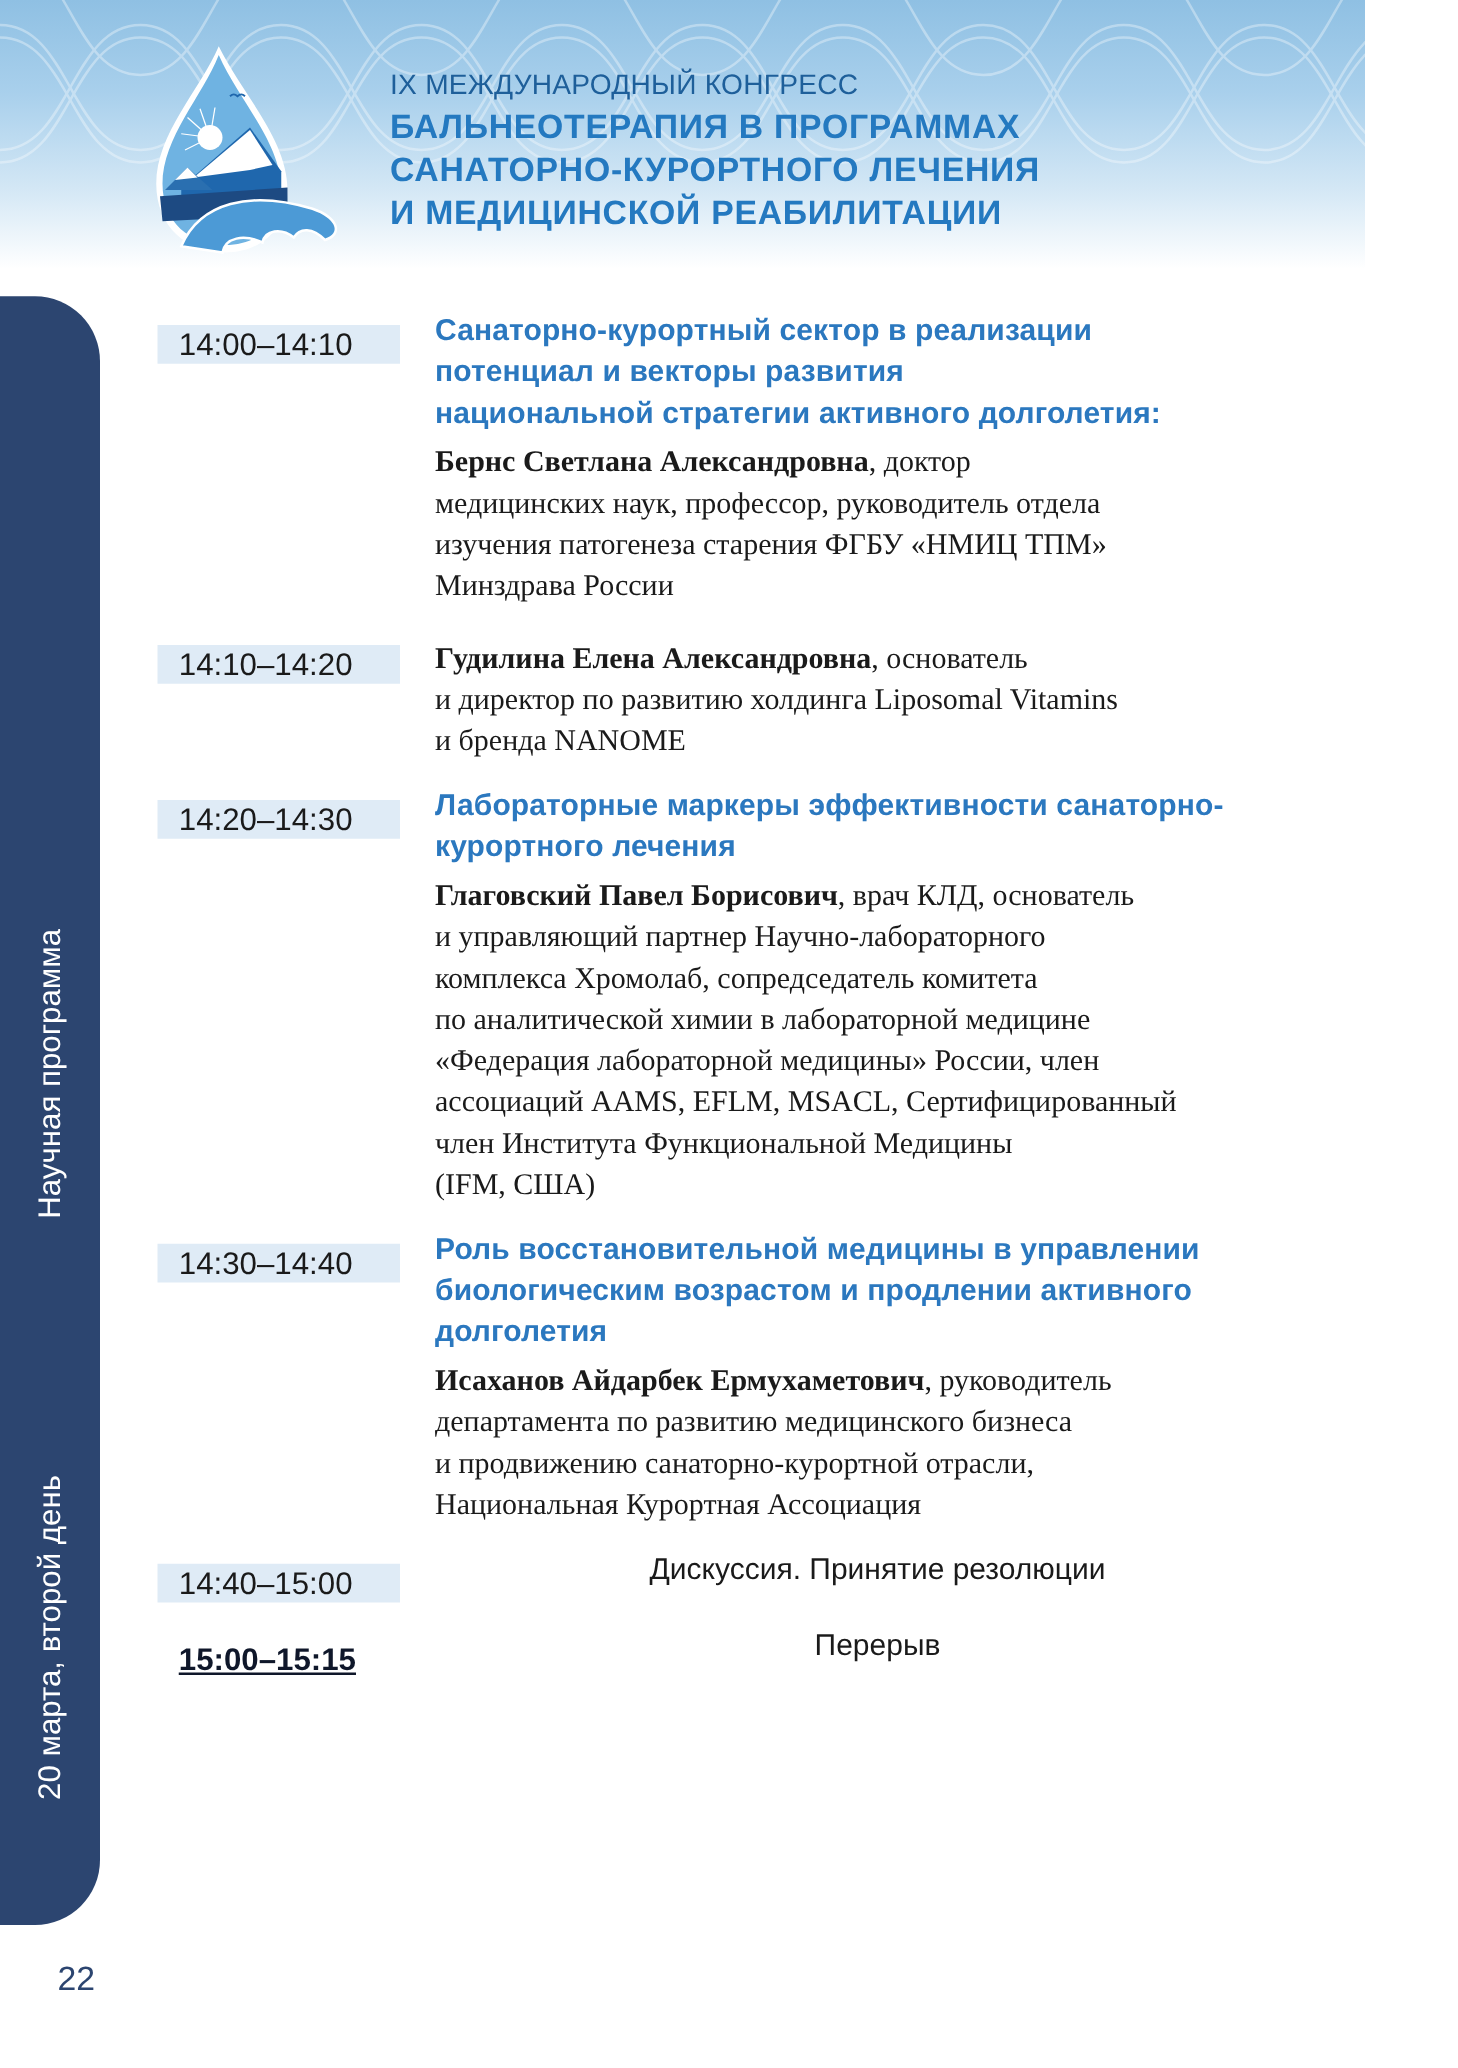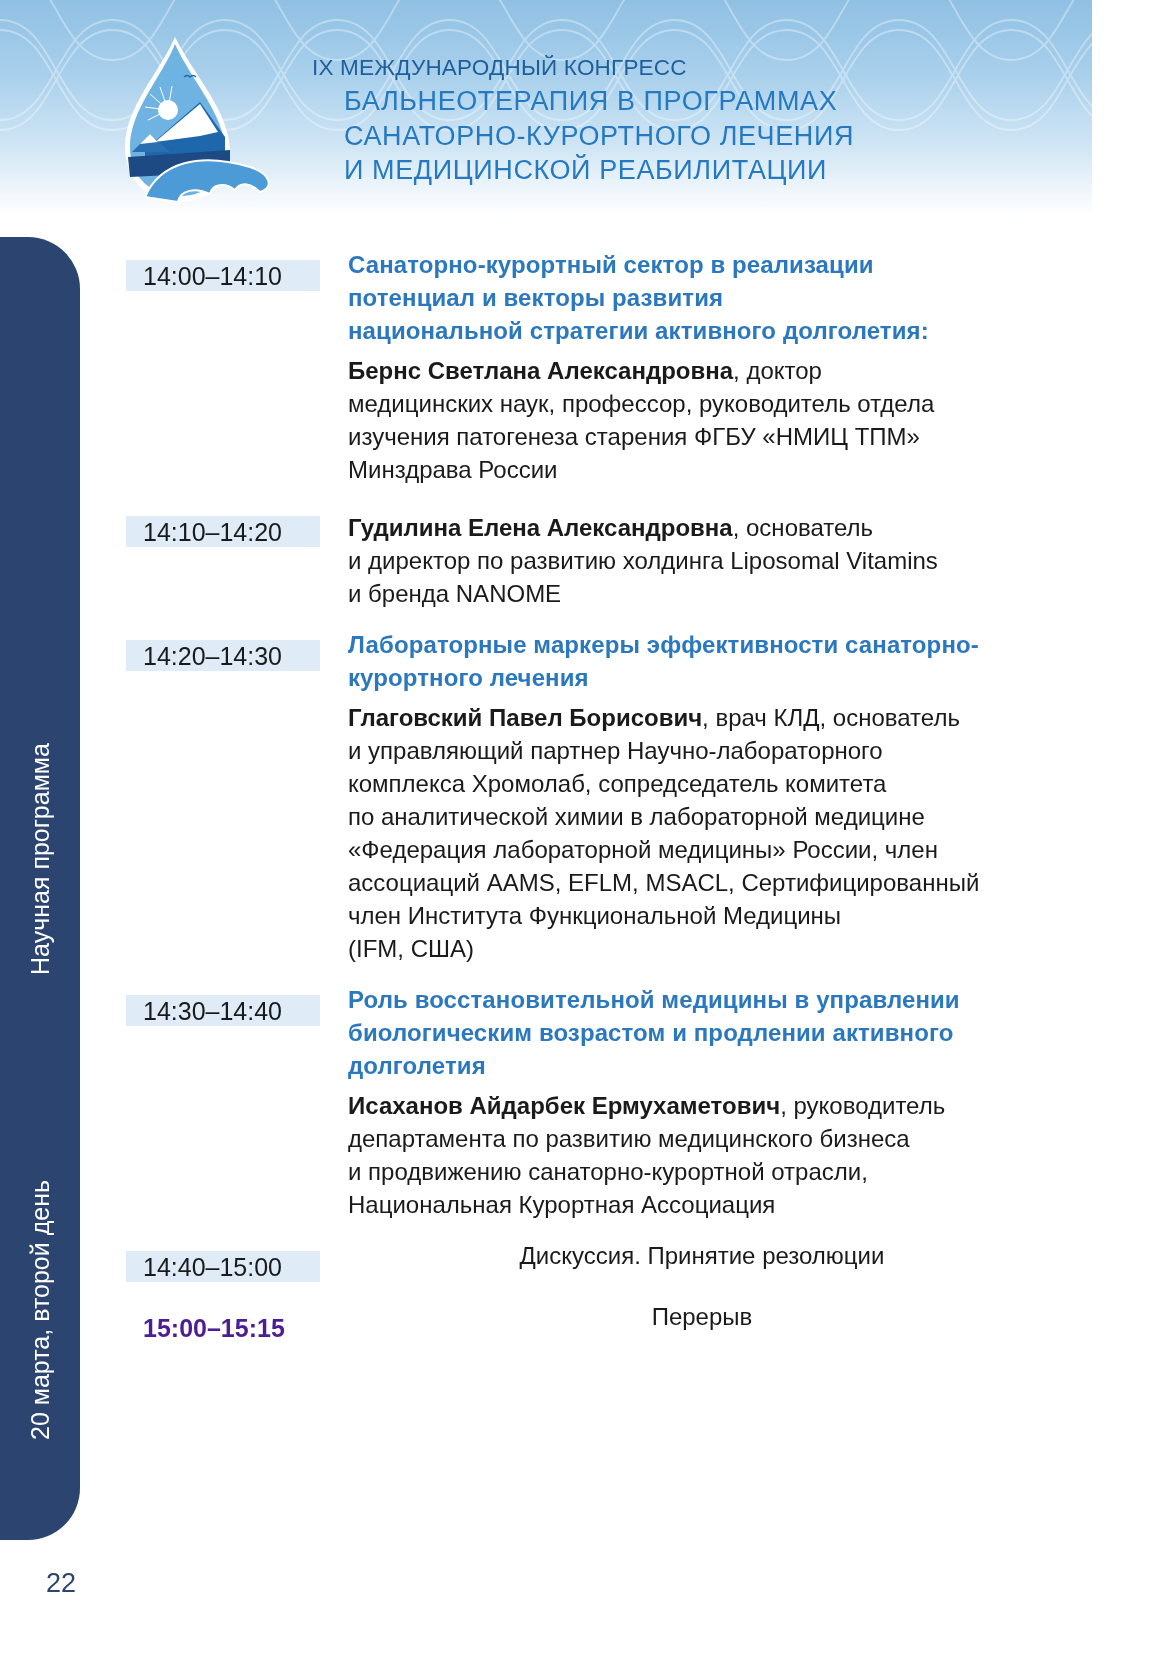--- a/index.html
+++ b/index.html
@@ -12,21 +12,21 @@
       background: linear-gradient(180deg, #8fc0e3 0%, #a9d0ec 35%, #d3e7f5 70%, #ffffff 100%);
       overflow: hidden;
     }
     .header .pattern { position: absolute; left: 0; top: 0; width: 100%; height: 170px; opacity: 0.35; }
     .logo { position: absolute; left: 100px; top: 32px; width: 180px; height: 175px; }
     .title-block { position: absolute; left: 312px; top: 52px; }
     .title-line1 {
       font-size: 22.5px; color: #1e5f9a; font-weight: normal; letter-spacing: 0.2px; line-height: 32px;
     }
     .title-main {
-      font-size: 27px; font-weight: normal; color: #2479c0; line-height: 34.5px; letter-spacing: 0.6px; margin-left: 32px;
+      font-size: 27px; font-weight: bold; color: #2479c0; line-height: 34.5px; letter-spacing: 0.6px;
     }
 
     
     .side-bar {
       position: absolute; left: 0; top: 237px; width: 80px; height: 1303px;
       background: #2c4570; border-radius: 0 52px 52px 0;
     }
     .side-text {
       position: absolute; color: #ffffff; font-size: 25px; white-space: nowrap;
       transform-origin: left top; transform: rotate(-90deg);
@@ -38,26 +38,26 @@
       position: absolute; left: 46px; top: 1568px; font-size: 27px; color: #2c4570;
     }
 
     
     .schedule { position: absolute; left: 126px; top: 248px; width: 930px; }
     .slot { position: relative; display: flex; margin-bottom: 18px; }
     .time {
       flex: 0 0 194px; height: 31px; background: #dfebf6; font-size: 25px; color: #1a1a1a;
       line-height: 32px; padding-left: 17px; margin-top: 12px;
     }
-    .time.plain { background: transparent; font-weight: bold; color: #4c1d95; }
+    .time.plain { background: transparent; font-weight: bold; color: #0f172a; text-decoration: underline; }
     .content { margin-left: 28px; flex: 1; }
     .topic {
       font-size: 24px; font-weight: bold; color: #2b78bf; line-height: 33px; letter-spacing: 0.1px;
     }
-    .speaker { font-size: 24px; line-height: 33px; color: #1a1a1a; margin-top: 7px; }
+    .speaker { font-size: 24px; line-height: 33px; color: #1a1a1a; margin-top: 7px; font-family: Liberation Serif, serif; }
     .speaker .name { font-weight: bold; }
     .plain-text { font-size: 24px; line-height: 33px; color: #1a1a1a; text-align: center; }
   </style>
 </head>
 <body>
 
 <div class="header">
   <svg class="pattern" viewBox="0 0 1166 170" preserveAspectRatio="none">
     <g fill="none" stroke="#ffffff" stroke-width="2">
       <path d="M0,20 C60,20 60,120 120,120 C180,120 180,20 240,20 C300,20 300,120 360,120 C420,120 420,20 480,20 C540,20 540,120 600,120 C660,120 660,20 720,20 C780,20 780,120 840,120 C900,120 900,20 960,20 C1020,20 1020,120 1080,120 C1140,120 1140,20 1200,20"></path>

